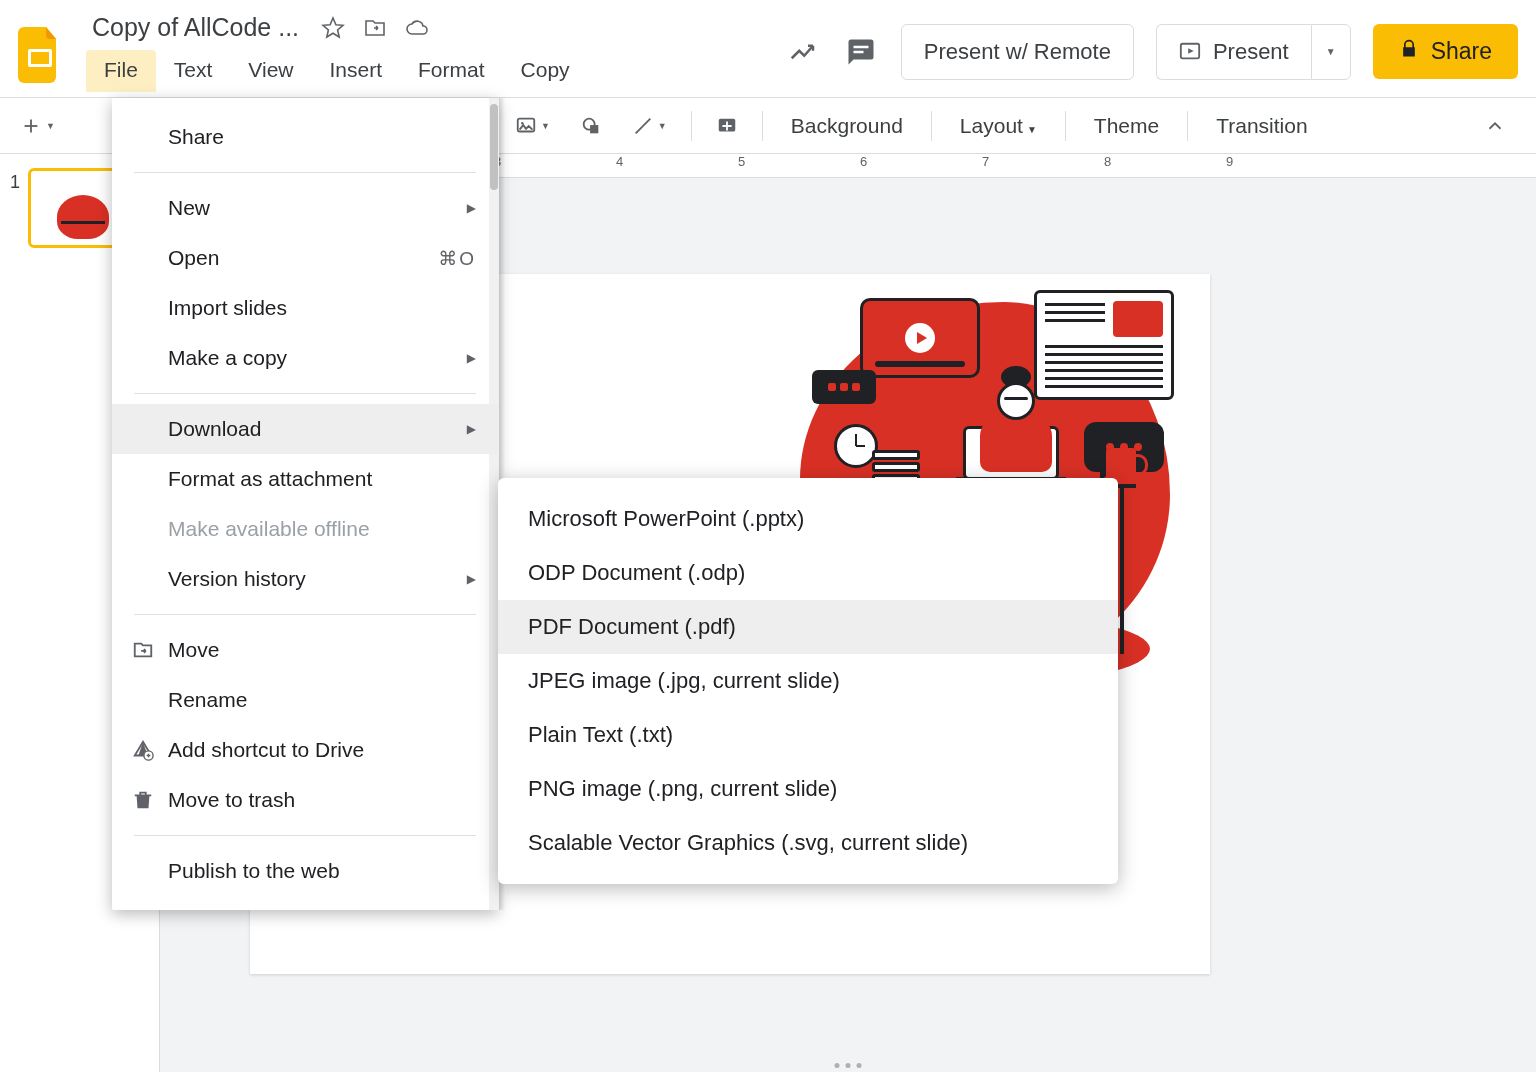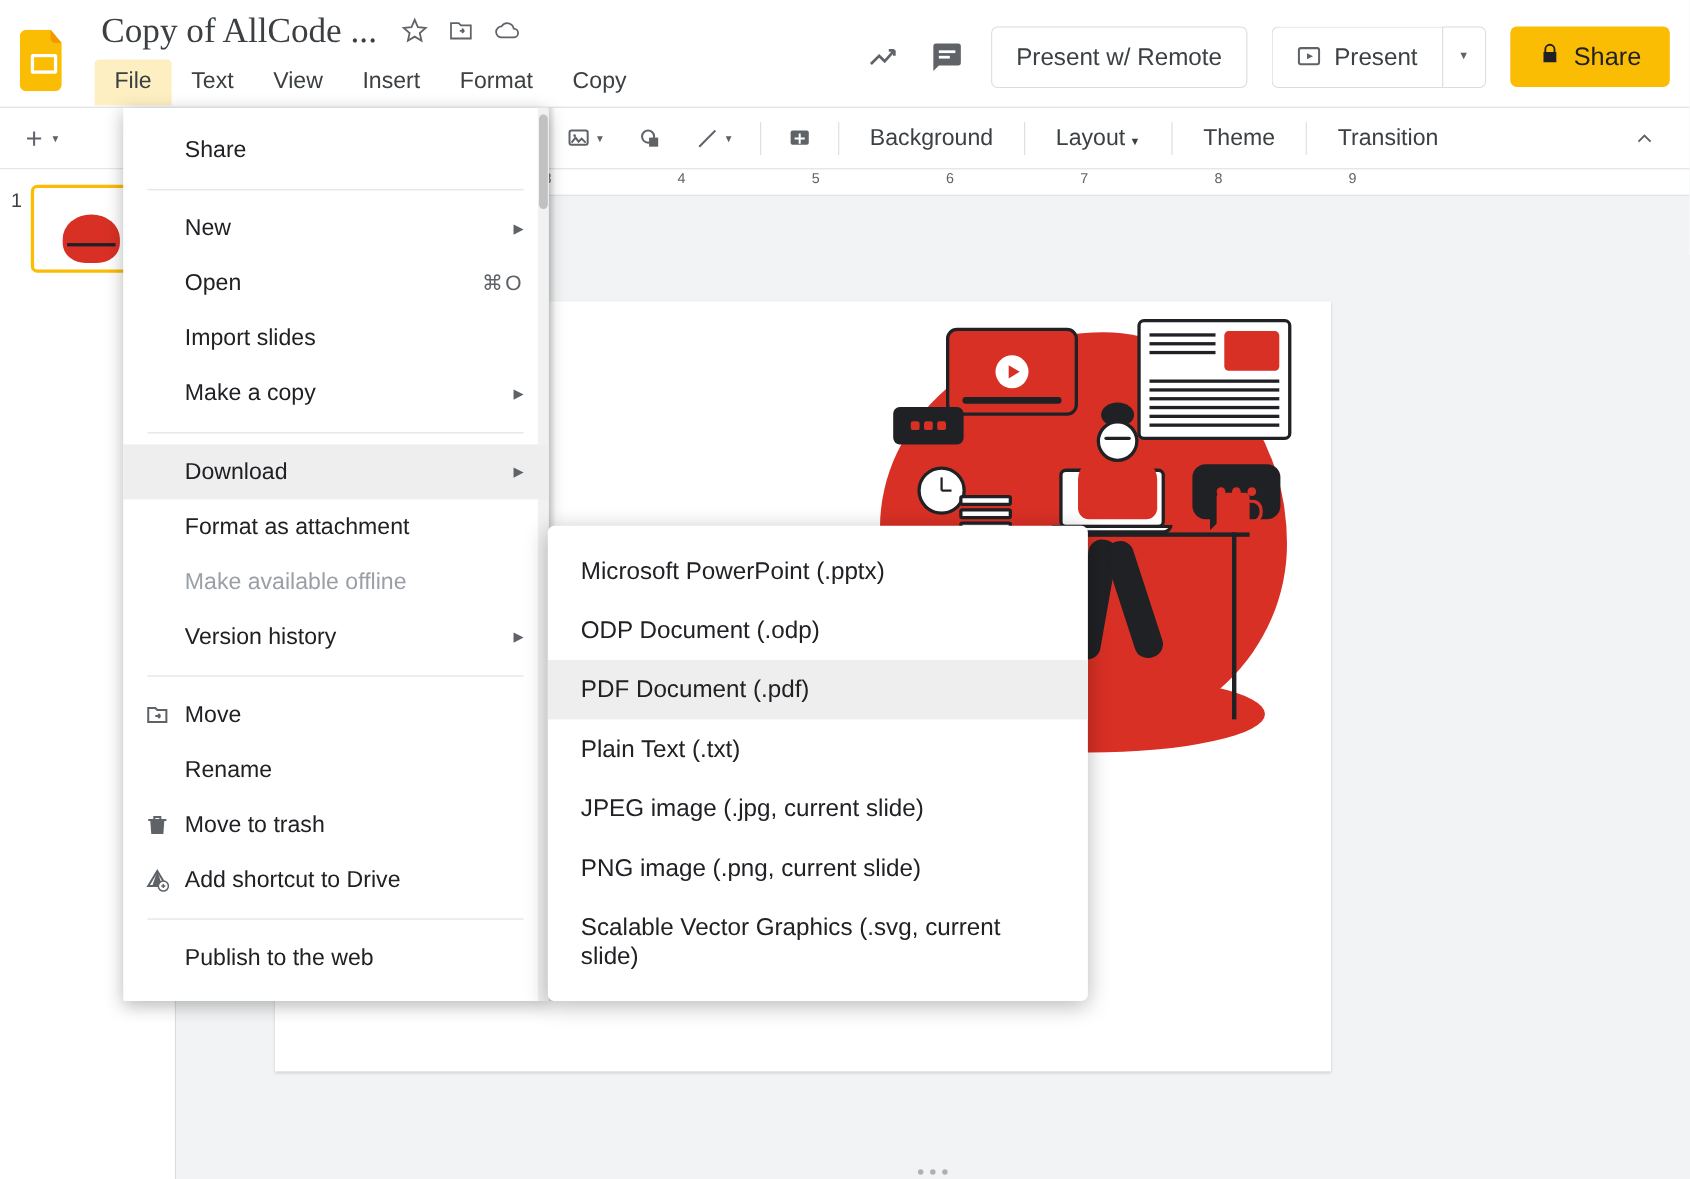--- a/index.html
+++ b/index.html
@@ -24,24 +24,23 @@
   width: 56px; height: 56px;
   display:flex;align-items:center;justify-content:center;
   margin-right: 18px;
   margin-top: 6px;
 }
 .logo-box svg { width: 44px; height: 56px; }
 
 .title-zone { flex: 0 0 auto; }
 .doc-title-row { display:flex; align-items:center; gap:14px; }
 .doc-title {
-  font-size: 32px;
+  font-size: 25px;
   color: #3c4043;
   padding: 2px 6px;
-  font-family: Liberation Serif, serif;
 }
 .hdr-icon { color:#5f6368; display:flex;align-items:center;justify-content:center; width:28px;height:28px; }
 .hdr-icon svg { width:24px;height:24px; stroke:#5f6368; fill:none; stroke-width:1.6; }
 
 .menubar { display:flex; gap:0; margin-top:6px; }
 .menubar-item {
   font-size:21px;
   padding:8px 18px 10px 18px;
   color:#3c4043;
   cursor:pointer;
@@ -210,21 +209,21 @@
 .fm-item .ico-slot svg{width:22px;height:22px;fill:#5f6368;}
 .fm-item.disabled{color:#9aa0a6;}
 .fm-item.hover{background:#eeeeee;}
 .fm-item .arrow{margin-left:auto;color:#5f6368;font-size:12px;}
 .fm-item .kbd{margin-left:auto;color:#5f6368;font-size:19px;letter-spacing:2px;}
 .fm-sep{height:1px;background:#e0e0e0;margin:10px 22px;}
 
 .sub-menu{
   position:absolute;
   left:498px; top:478px;
-  width:491px;
+  width:620px;
   background:#fff;
   box-shadow:0 4px 20px rgba(0,0,0,.28);
   border-radius:6px;
   padding:14px 0;
   z-index:60;
 }
 .sm-item{
   padding:14px 30px;font-size:22px;color:#202124;cursor:pointer;
 }
 .sm-item.hover{background:#eeeeee;}
@@ -515,44 +514,44 @@
         </svg>
       </span>
     <span>Move</span>
   </div>
   <div class="fm-item">
       <span>Rename</span>
     </div>
   <div class="fm-item">
     <span class="ico-slot">
         <svg viewBox="0 0 24 24">
-          <path d="M5 7h14l-1 14H6z" fill="#5f6368"></path>
-          <path d="M3 7h18M9 7V4h6v3" fill="none" stroke="#5f6368" stroke-width="2"></path>
-        </svg>
-      </span>
-    <span>Move to trash</span>
-  </div>
-  <div class="fm-item">
-    <span class="ico-slot">
-        <svg viewBox="0 0 24 24">
           <path d="M12 3l9 15H3z" fill="none" stroke="#5f6368" stroke-width="2"></path>
           <path d="M12 3L7 18h10z" fill="#5f6368"></path>
           <circle cx="18" cy="18" r="5" fill="#fff" stroke="#5f6368" stroke-width="1.5"></circle>
           <path d="M16 18h4m-2-2v4" stroke="#5f6368" stroke-width="1.5"></path>
         </svg>
       </span>
     <span>Add shortcut to Drive</span>
   </div>
+  <div class="fm-item">
+    <span class="ico-slot">
+        <svg viewBox="0 0 24 24">
+          <path d="M5 7h14l-1 14H6z" fill="#5f6368"></path>
+          <path d="M3 7h18M9 7V4h6v3" fill="none" stroke="#5f6368" stroke-width="2"></path>
+        </svg>
+      </span>
+    <span>Move to trash</span>
+  </div>
   <div class="fm-sep"></div>
   <div class="fm-item">
       <span>Publish to the web</span>
     </div>
 </div>
 
 <div class="sub-menu">
   <div class="sm-item">Microsoft PowerPoint (.pptx)</div>
   <div class="sm-item">ODP Document (.odp)</div>
   <div class="sm-item hover">PDF Document (.pdf)</div>
+  <div class="sm-item">JPEG image (.jpg, current slide)</div>
   <div class="sm-item">Plain Text (.txt)</div>
-  <div class="sm-item">JPEG image (.jpg, current slide)</div>
   <div class="sm-item">PNG image (.png, current slide)</div>
   <div class="sm-item">Scalable Vector Graphics (.svg, current slide)</div>
 </div>
 
 </body></html>

